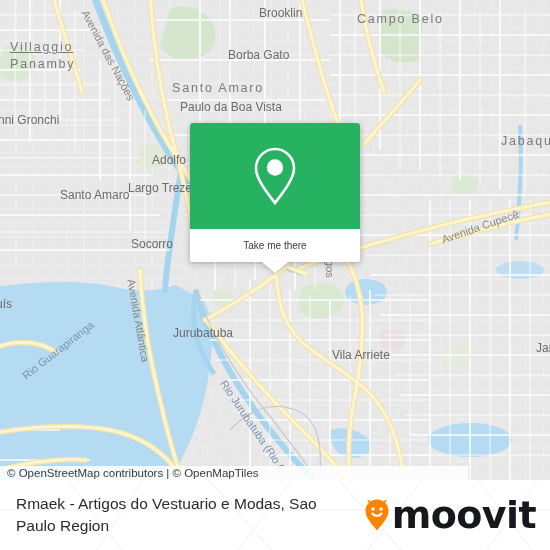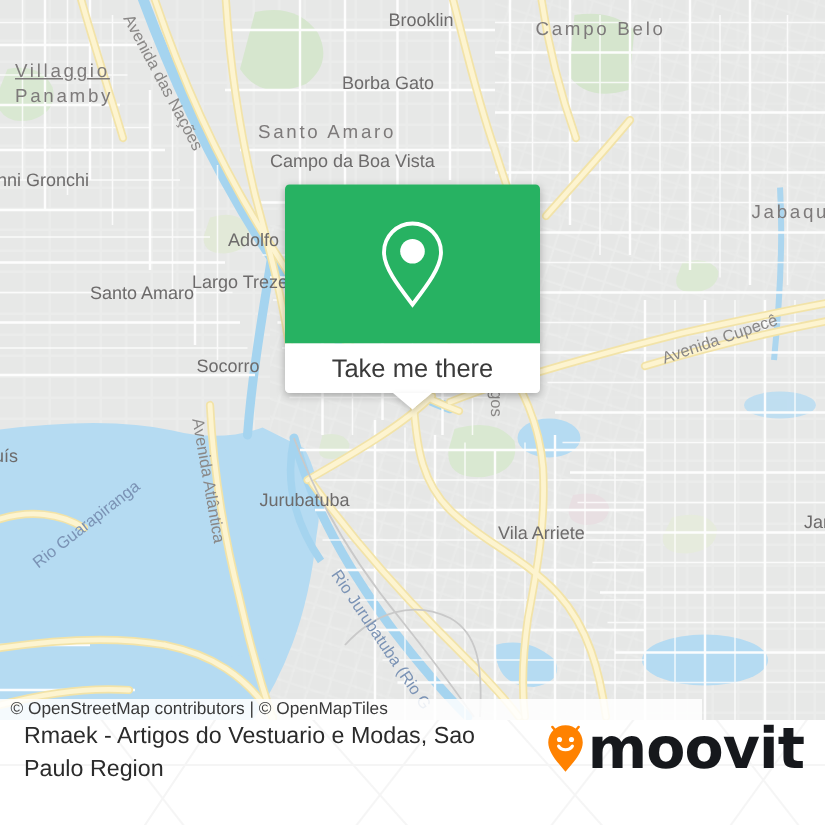--- a/index.html
+++ b/index.html
@@ -50,21 +50,21 @@
     border-radius:3px 3px 0 0;
     display:flex;align-items:center;justify-content:center;
   }
   .pin-svg{display:block;}
   .card-bottom{
     background:#ffffff;height:33px;
     border-radius:0 0 3px 3px;
     display:flex;align-items:center;justify-content:center;
   }
   .card-bottom span{
-    font-size:17px;color:#3a3a3a;
+    font-size:10px;color:#3a3a3a;
     font-family:"Liberation Sans", sans-serif;
   }
   .card-tail{
     position:absolute;left:50%;top:139px;
     margin-left:-13px;
     width:0;height:0;
     border-left:13px solid transparent;
     border-right:13px solid transparent;
     border-top:11px solid #ffffff;
     filter:drop-shadow(0 2px 2px rgba(0,0,0,0.18));
@@ -83,21 +83,21 @@
   }
 
   
   .footer{
     position:absolute;left:0;top:480px;width:550px;height:70px;
     background:#ffffff;
     overflow:hidden;
   }
   .footer-wm{position:absolute;left:0;top:0;width:550px;height:70px;opacity:.55;}
   .footer-inner{
-    position:relative;display:flex;align-items:flex-start;
+    position:relative;display:flex;align-items:center;
     height:70px;padding:0 14px 0 16px;box-sizing:border-box;
   }
   .footer-title{
     flex:1;font-size:15.5px;color:#2b2b2b;line-height:22px;
     padding-right:10px;
     font-family:"Liberation Sans", sans-serif;
   }
   .brand{display:flex;align-items:center;gap:2px;}
   .brand-word{
     font-size:38px;color:#16181c;font-weight:bold;letter-spacing:-0.6px;
@@ -324,21 +324,21 @@
       </g>
     </svg>
 
     <div>
       <div class="lbl lbl-big" style="left:10px;top:40px;text-decoration:underline;">Villaggio</div>
       <div class="lbl lbl-big" style="left:10px;top:57px;">Panamby</div>
       <div class="lbl lbl-place" style="left:-2px;top:113px;">nni Gronchi</div>
       <div class="lbl lbl-place" style="left:259px;top:6px;">Brooklin</div>
       <div class="lbl lbl-place" style="left:228px;top:48px;">Borba Gato</div>
       <div class="lbl lbl-big" style="left:172px;top:81px;">Santo Amaro</div>
-      <div class="lbl lbl-place" style="left:180px;top:100px;">Campo da Boa Vista</div>
+      <div class="lbl lbl-place" style="left:180px;top:100px;">Paulo da Boa Vista</div>
       <div class="lbl lbl-big" style="left:357px;top:12px;">Campo Belo</div>
       <div class="lbl lbl-place" style="left:152px;top:153px;">Adolfo P</div>
       <div class="lbl lbl-place" style="left:128px;top:181px;">Largo Treze</div>
       <div class="lbl lbl-place" style="left:60px;top:188px;">Santo Amaro</div>
       <div class="lbl lbl-place" style="left:131px;top:237px;">Socorro</div>
       <div class="lbl lbl-place" style="left:173px;top:326px;">Jurubatuba</div>
       <div class="lbl lbl-place" style="left:288px;top:348px;margin-left:44px;">Vila Arriete</div>
       <div class="lbl lbl-big" style="left:501px;top:134px;">Jabaquara</div>
       <div class="lbl lbl-place" style="left:536px;top:341px;">Jardim</div>
       <div class="lbl lbl-place" style="left:-4px;top:297px;">uís</div>

